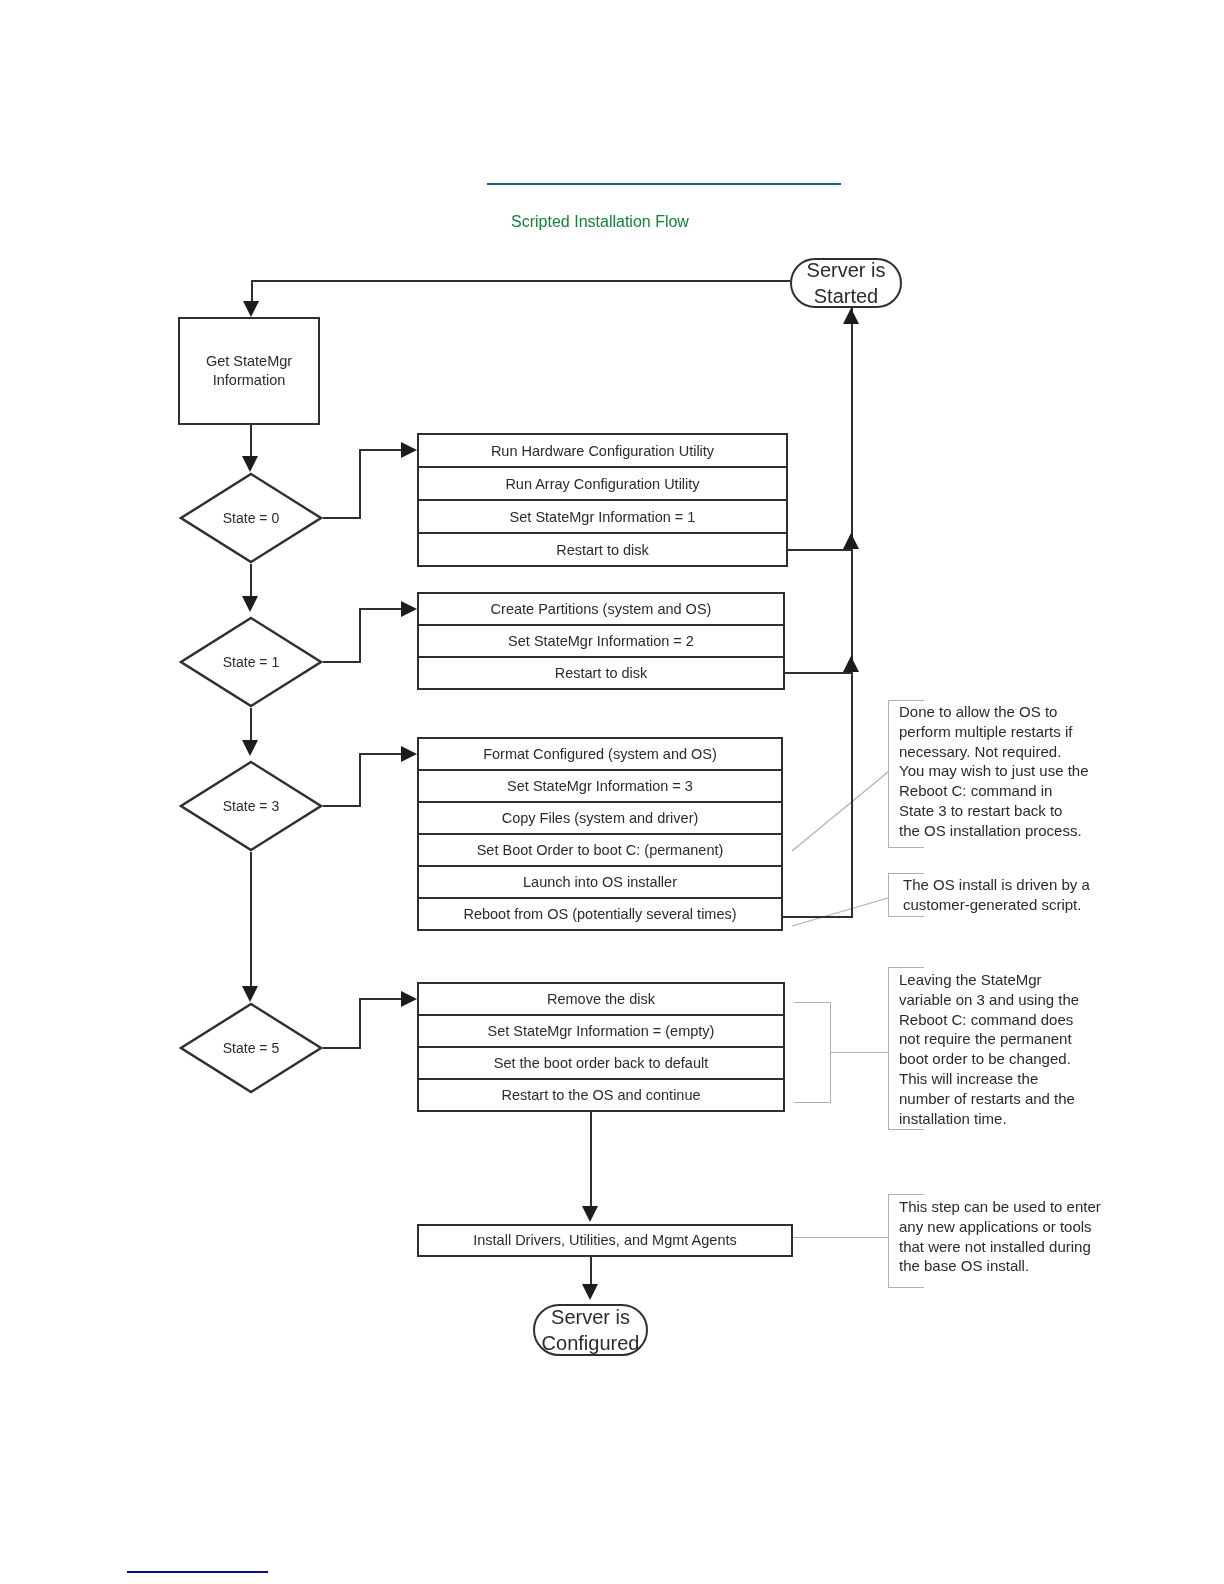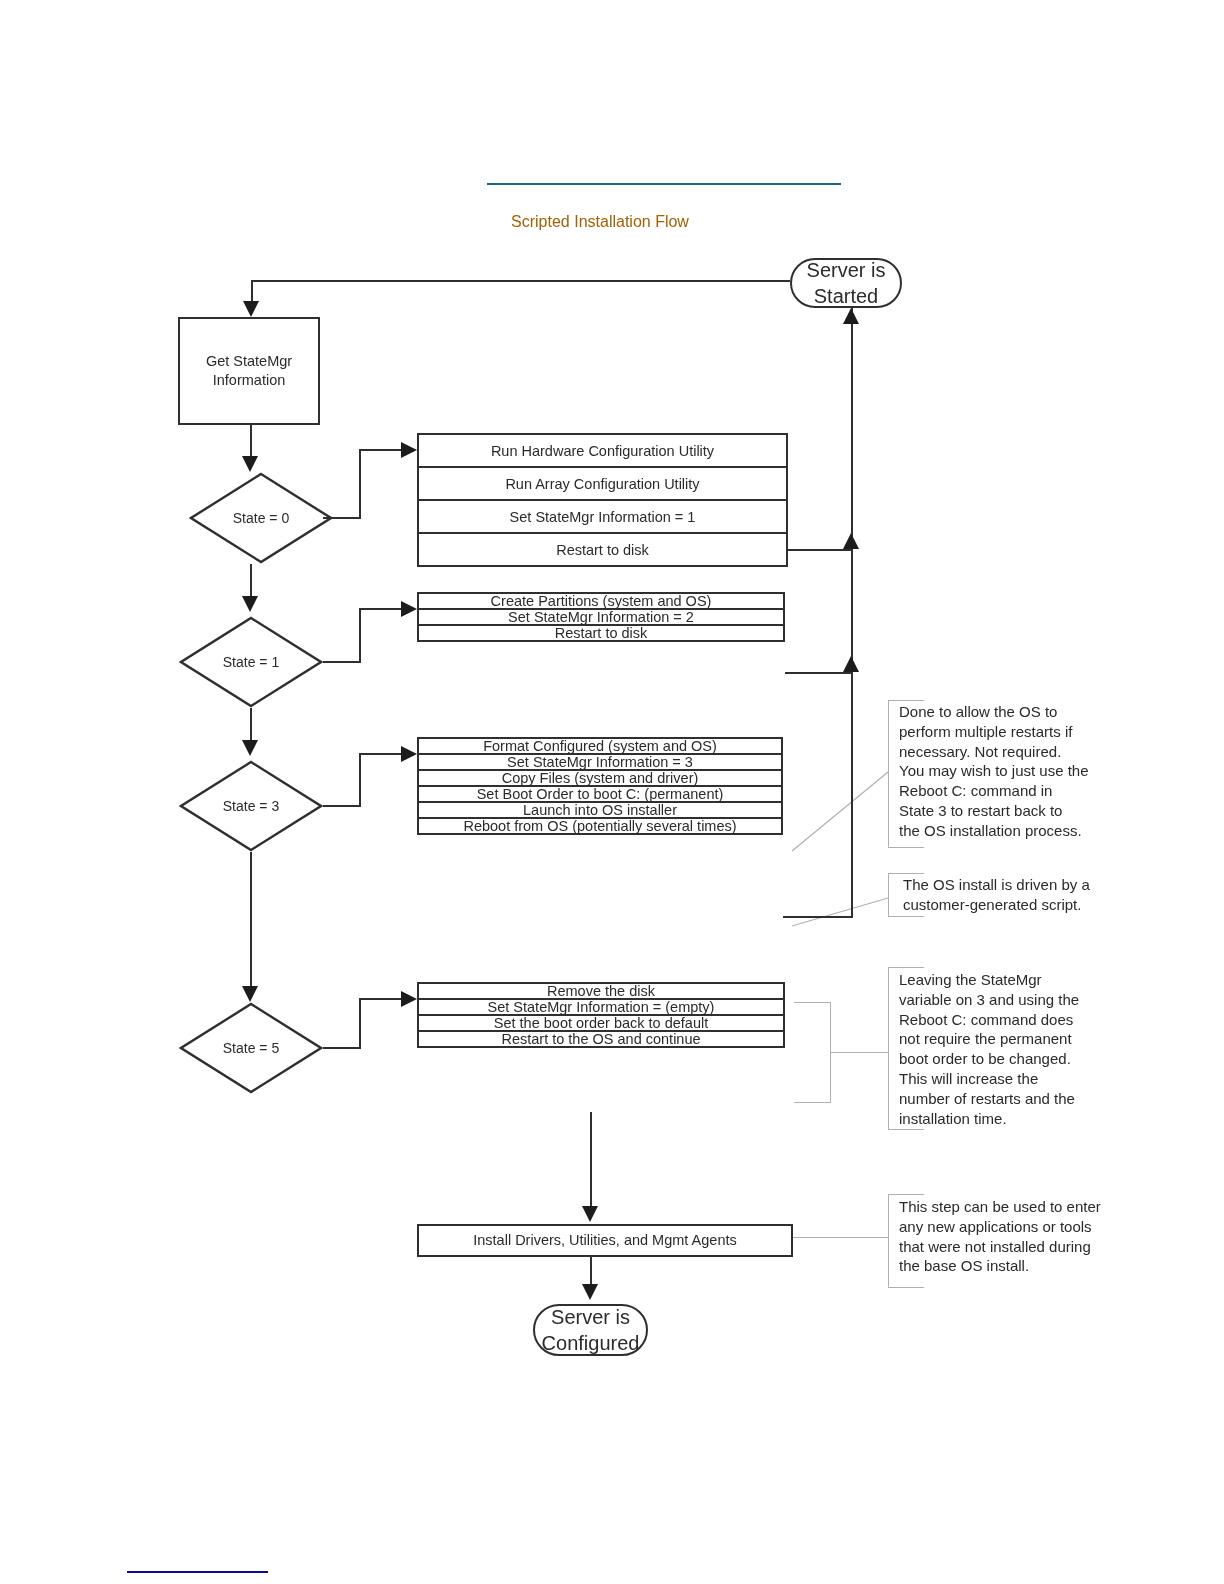--- a/index.html
+++ b/index.html
@@ -1,35 +1,35 @@
 <!DOCTYPE html>
 <html><head>
 <meta charset="utf-8">
 <style>
   html,body{margin:0;padding:0;background:#fff;}
   .page{position:relative;width:1224px;height:1584px;background:#ffffff;overflow:hidden;
         font-family:"Liberation Sans",sans-serif;color:#2b2b2b;}
   .rule{position:absolute;height:2px;}
-  .title{position:absolute;font-size:16px;color:#a16207;text-align:center;}
+  .title{position:absolute;font-size:16px;color:#15803d;text-align:center;}
   .hl,.vl{position:absolute;background:#2f2f2f;}
   .hl{height:2px}
   .vl{width:2px}
   .ghl{position:absolute;height:1px;background:#b0b0b0;}
   .arr{position:absolute;width:0;height:0;}
   .arr.down{border-left:8px solid transparent;border-right:8px solid transparent;border-top:16px solid #1c1c1c;}
   .arr.up{border-left:8px solid transparent;border-right:8px solid transparent;border-bottom:16px solid #1c1c1c;}
   .arr.right{border-top:8px solid transparent;border-bottom:8px solid transparent;border-left:16px solid #1c1c1c;}
   .box{position:absolute;border:2px solid #2f2f2f;background:#fff;display:flex;align-items:center;
        justify-content:center;text-align:center;font-size:14.5px;line-height:1.3;white-space:pre-line;box-sizing:border-box;}
   .oval{border-radius:28px;font-size:20px;}
   .group{position:absolute;border:2px solid #2f2f2f;background:#fff;box-sizing:border-box;}
   .grow{display:flex;align-items:center;justify-content:center;font-size:14.5px;text-align:center;}
   .grow + .grow{border-top:2px solid #2f2f2f;}
   .g31 .grow{height:31px;}
-  .g30 .grow{height:14px;}
+  .g30 .grow{height:30px;}
   .diamond{position:absolute;width:144px;height:92px;}
   .diamond svg{display:block;width:100%;height:100%;}
   .dlabel{position:absolute;inset:0;display:flex;align-items:center;justify-content:center;font-size:14px;}
   .note{position:absolute;font-size:15px;line-height:19.8px;white-space:pre-line;color:#2a2a2a;}
   .bracketL{position:absolute;border:1px solid #b0b0b0;border-right:none;background:transparent;box-sizing:border-box;}
   .bracketR{position:absolute;border:1px solid #b0b0b0;border-left:none;background:transparent;box-sizing:border-box;}
   svg.overlay{position:absolute;left:0;top:0;pointer-events:none;}
 </style>
 </head>
 <body>
@@ -52,21 +52,21 @@
   <div class="hl" style="left:252px;top:280px;width:538px;"></div>
   <div class="vl" style="left:251px;top:280px;height:22px;"></div>
   <div class="arr down" style="left:243px;top:301px;"></div>
 
   <div class="box" style="left:178px;top:317px;width:142px;height:108px;">Get StateMgr
 Information</div>
 
   <div class="vl" style="left:250px;top:425px;height:32px;"></div>
   <div class="arr down" style="left:242px;top:456px;"></div>
 
-  <div class="diamond" style="left:189px;top:472px;">
+  <div class="diamond" style="left:179px;top:472px;">
     <svg viewBox="0 0 144 92">
         <polygon points="72,2 142,46 72,90 2,46" fill="#fff" stroke="#2f2f2f" stroke-width="2.4"></polygon>
       </svg>
     <div class="dlabel">State = 0</div>
   </div>
   <div class="vl" style="left:250px;top:564px;height:32px;"></div>
   <div class="arr down" style="left:242px;top:596px;"></div>
 
   <div class="diamond" style="left:179px;top:616px;">
     <svg viewBox="0 0 144 92">

